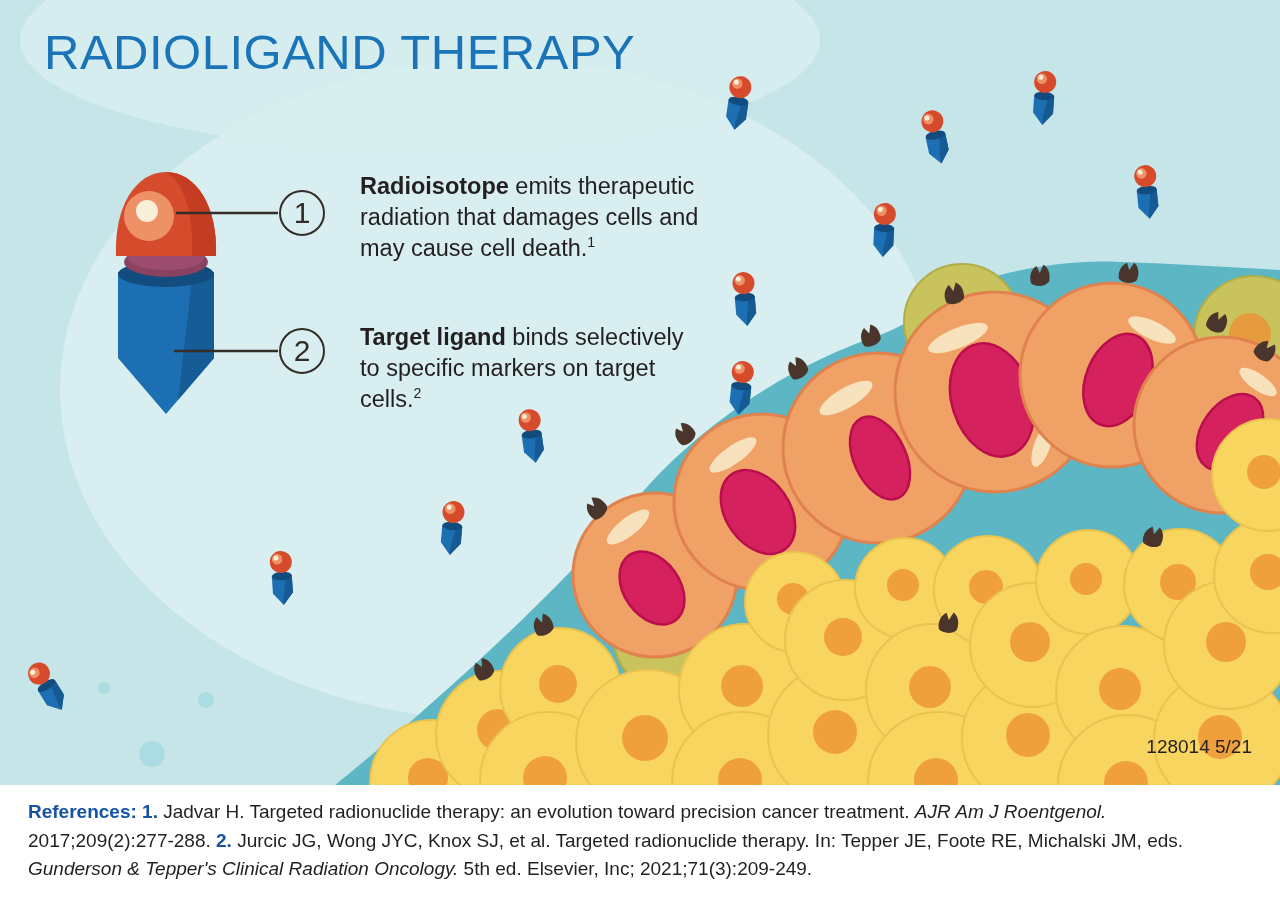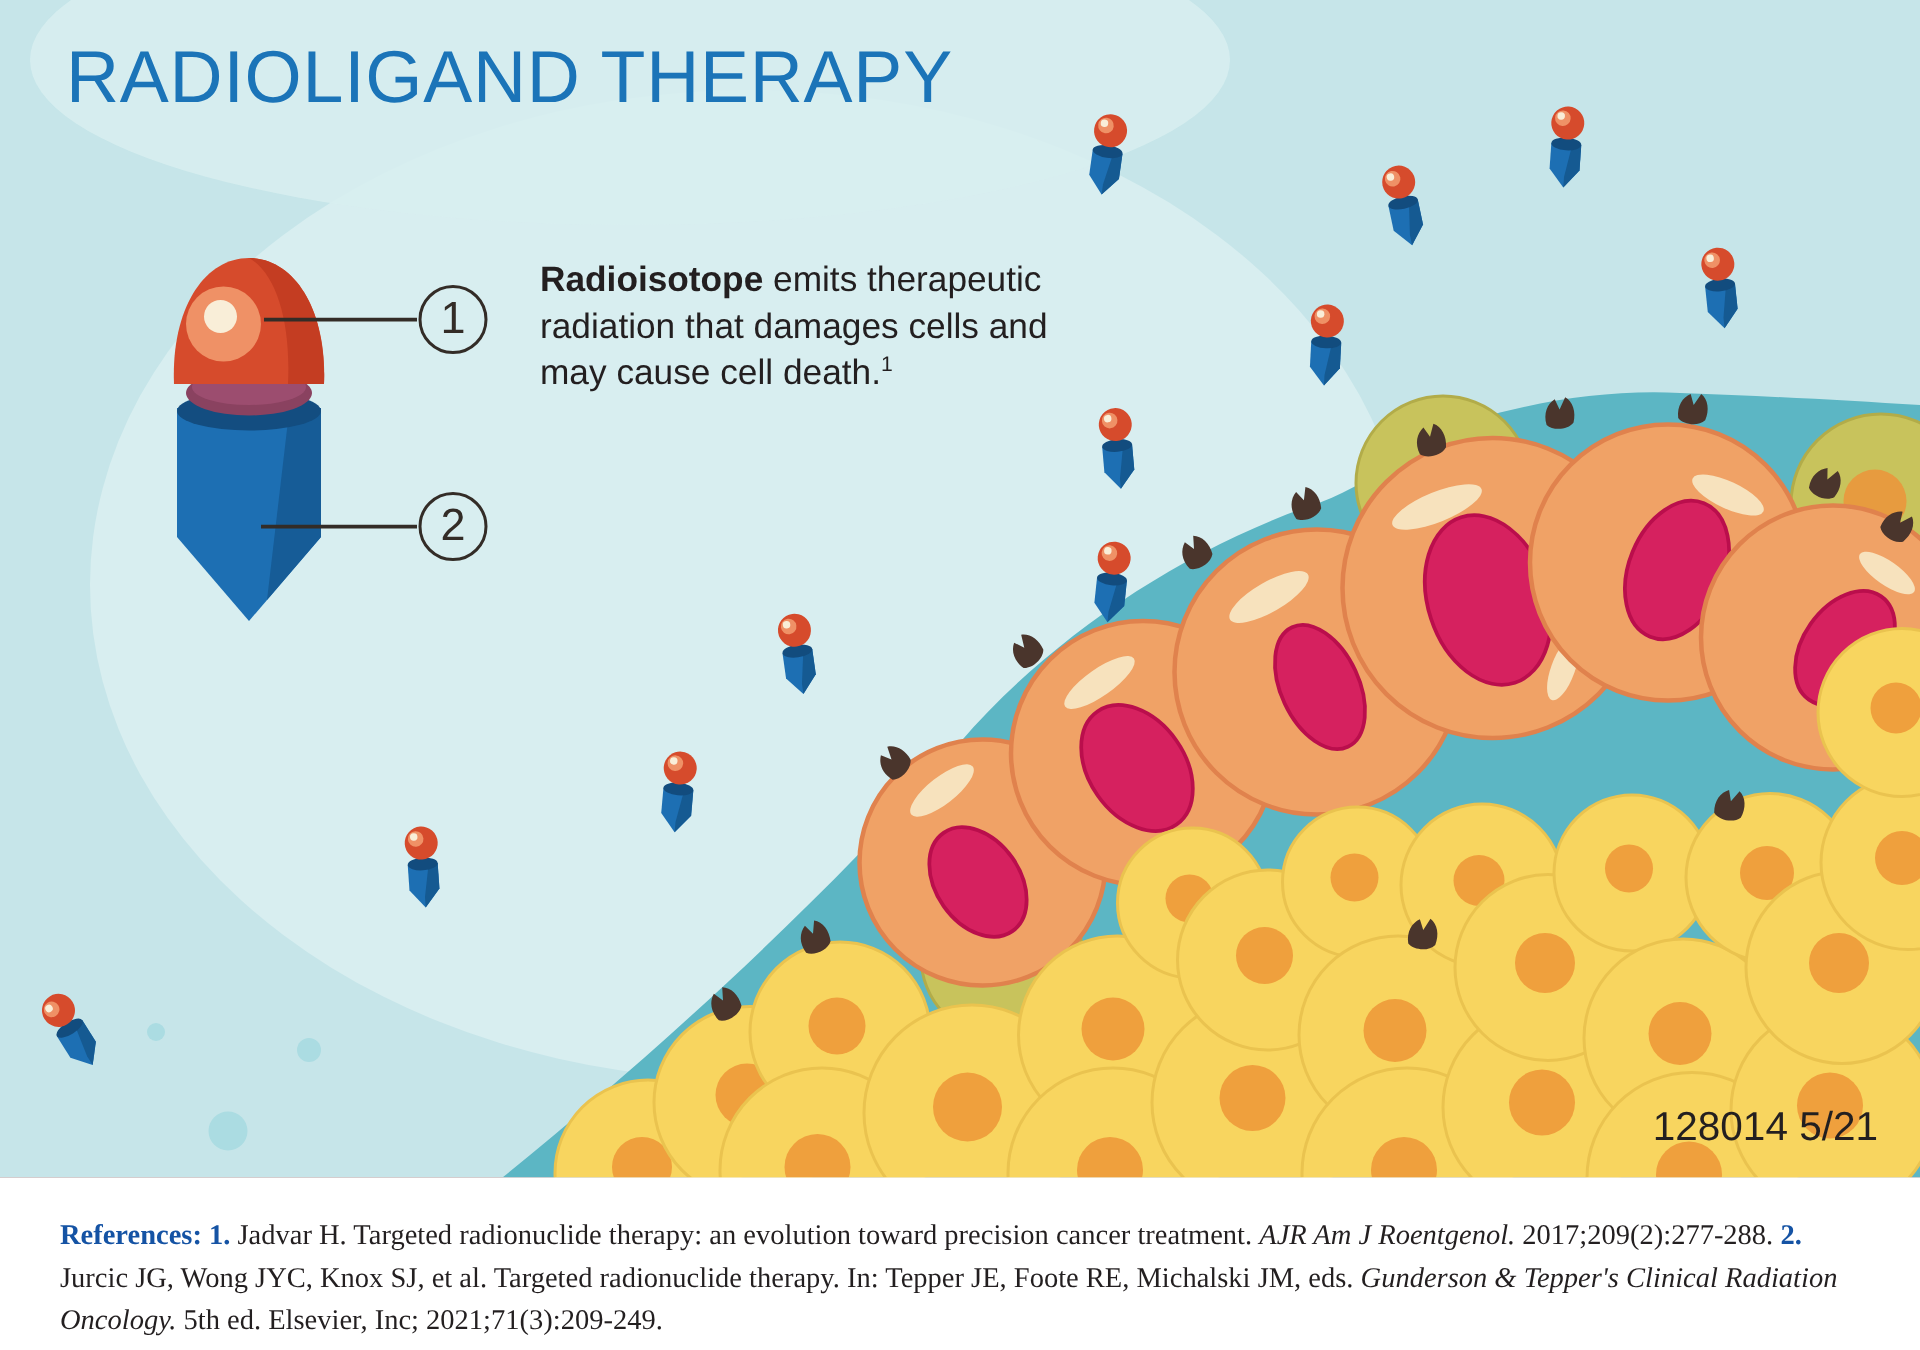--- a/index.html
+++ b/index.html
@@ -18,24 +18,24 @@
   h1.title{position:absolute;left:44px;top:24px;margin:0;font-size:49px;font-weight:400;
            letter-spacing:.5px;color:var(--title-blue);white-space:nowrap;}
   .callout-circle{position:absolute;width:46px;height:46px;border:2.5px solid var(--line-dark);
                   border-radius:50%;display:flex;align-items:center;justify-content:center;
                   font-size:30px;color:var(--line-dark);background:transparent;box-sizing:border-box;}
   .c1{left:279px;top:190px;} .c2{left:279px;top:328px;}
   .ctext{position:absolute;margin:0;font-size:23.5px;line-height:31px;color:var(--text-dark);}
   .t1{left:360px;top:150px;width:352px;margin-top:21px;} .t2{left:360px;top:322px;width:348px;}
   .ctext strong{font-weight:700;}
   .ctext sup{font-size:60%;line-height:0;}
-  .jobcode{position:absolute;right:28px;top:736px;font-size:27px;color:var(--text-dark);text-align:right;}
+  .jobcode{position:absolute;right:28px;top:736px;font-size:19px;color:var(--text-dark);text-align:right;}
   .refs{position:absolute;left:0;top:785px;width:1280px;height:115px;background:#ffffff;
         box-sizing:border-box;padding:13px 30px 0 28px;}
-  .refs p{margin:12px;font-size:19px;line-height:28.5px;color:var(--text-dark);font-family:Liberation Serif, serif;}
+  .refs p{margin:0;font-size:19px;line-height:28.5px;color:var(--text-dark);}
   .refs .blue{color:var(--reference-blue);font-weight:700;}
   .refs em{font-style:italic;}
 </style>
 </head>
 <body>
 
 <div class="page">
 
   <section class="art">
 
@@ -201,20 +201,21 @@
         <line x1="174" y1="351" x2="278" y2="351" stroke="#332c27" stroke-width="2.5"></line>
       </g>
     </svg>
 
     <h1 class="title">RADIOLIGAND THERAPY</h1>
 
     <div class="callout-circle c1">1</div>
     <p class="ctext t1"><strong>Radioisotope</strong><span> emits therapeutic radiation that damages cells and may cause cell death.</span><sup>1</sup></p>
 
     <div class="callout-circle c2">2</div>
+    <p class="ctext t2"><strong>Target ligand</strong><span> binds selectively to specific markers on target cells.</span><sup>2</sup></p>
 
     <div class="jobcode">128014 5/21</div>
   </section>
 
   <footer class="refs">
     <p><strong class="blue">References:</strong>
 <strong class="blue">1.</strong><span> Jadvar H. Targeted radionuclide therapy: an evolution toward precision cancer treatment. </span><em>AJR Am J Roentgenol.</em><span> 2017;209(2):277-288. </span>
 <strong class="blue">2.</strong><span> Jurcic JG, Wong JYC, Knox SJ, et al. Targeted radionuclide therapy. In: Tepper JE, Foote RE, Michalski JM, eds. </span><em>Gunderson &amp; Tepper's Clinical Radiation Oncology.</em><span> 5th ed. Elsevier, Inc; 2021;71(3):209-249.</span></p>
   </footer>
 

